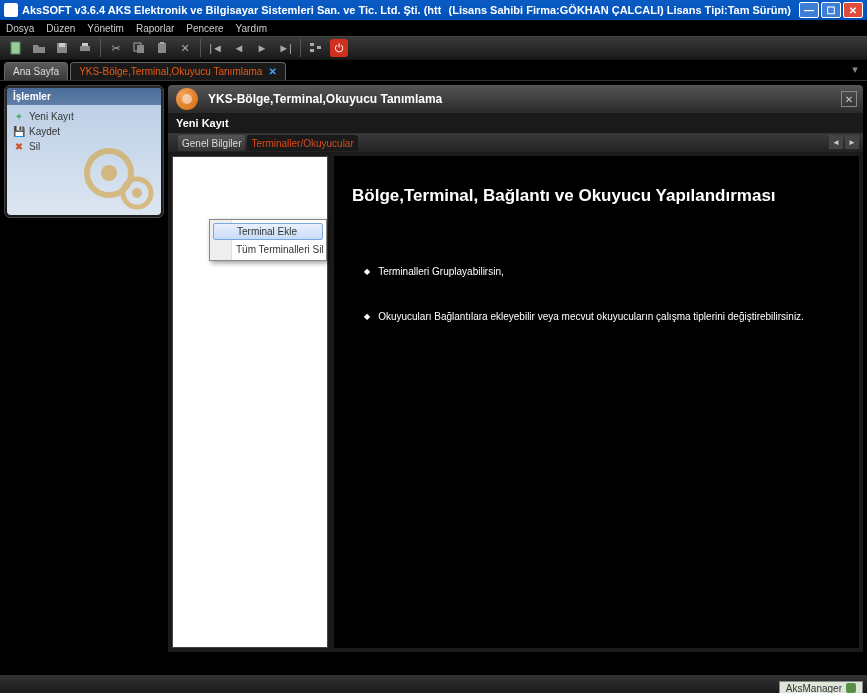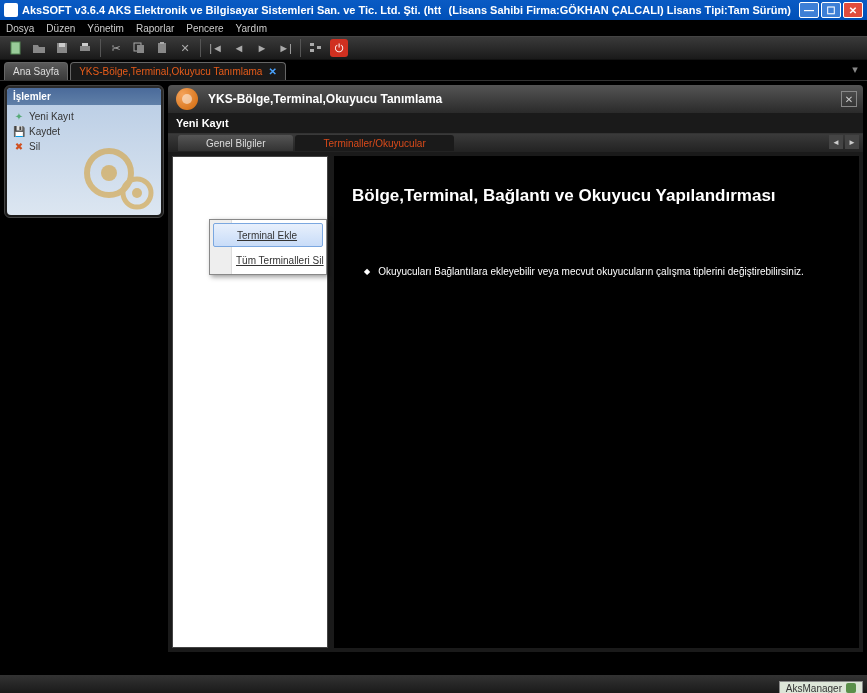--- a/index.html
+++ b/index.html
@@ -208,21 +208,21 @@
       background: linear-gradient(to bottom, #3a3a3a, #222);
       display: flex;
       align-items: center;
       padding-left: 10px;
       position: relative;
     }
     .inner-tab {
       height: 16px;
       background: linear-gradient(to bottom, #555, #333);
       border-radius: 3px 3px 0 0;
-      padding: 0 28px;
+      padding: 0 4px;
       display: flex;
       align-items: center;
       font-size: 10px;
       color: #ddd;
       margin-right: 2px;
       cursor: pointer;
     }
     .inner-tab.active { background: #1a1a1a; color: #d84a1a; }
     .inner-tabs-nav {
       position: absolute; right: 4px; top: 1px;
@@ -278,27 +278,26 @@
       left: 209px;
       top: 219px;
       width: 118px;
       background: #fff;
       border: 1px solid #888;
       box-shadow: 2px 2px 5px rgba(0,0,0,0.4);
       z-index: 100;
     }
     .ctx-item-inner {
       padding-left: 24px;
-      height: 24px;
+      height: 17px;
       display: flex;
       align-items: center;
       font-size: 10px;
       color: #333;
       cursor: pointer;
-      text-decoration: underline;
     }
     .ctx-item-inner.highlighted {
       background: linear-gradient(to bottom, #e8f0fc, #c8dcf8);
       border: 1px solid #7aa7e0;
       border-radius: 2px;
       margin: 1px;
       padding-left: 23px;
     }
     .ctx-gutter {
       position: absolute;
@@ -469,20 +468,23 @@
       <div class="inner-tabs-nav">
         <div>◄</div>
         <div>►</div>
       </div>
     </div>
     <div class="work-area">
       <div class="tree-pane"></div>
       <div class="info-pane">
         <div class="info-title">Bölge,Terminal, Bağlantı ve Okuyucu Yapılandırması</div>
         <div class="info-bullet">
+            <span>Terminalleri Gruplayabilirsin,</span>
+          </div>
+        <div class="info-bullet">
             <span>Okuyucuları Bağlantılara ekleyebilir veya mecvut okuyucuların çalışma tiplerini değiştirebilirsiniz.</span>
           </div>
       </div>
     </div>
   </div>
 </div>
 
 <div class="context-menu">
   <div class="ctx-gutter"></div>
   <div class="context-menu-inner">

